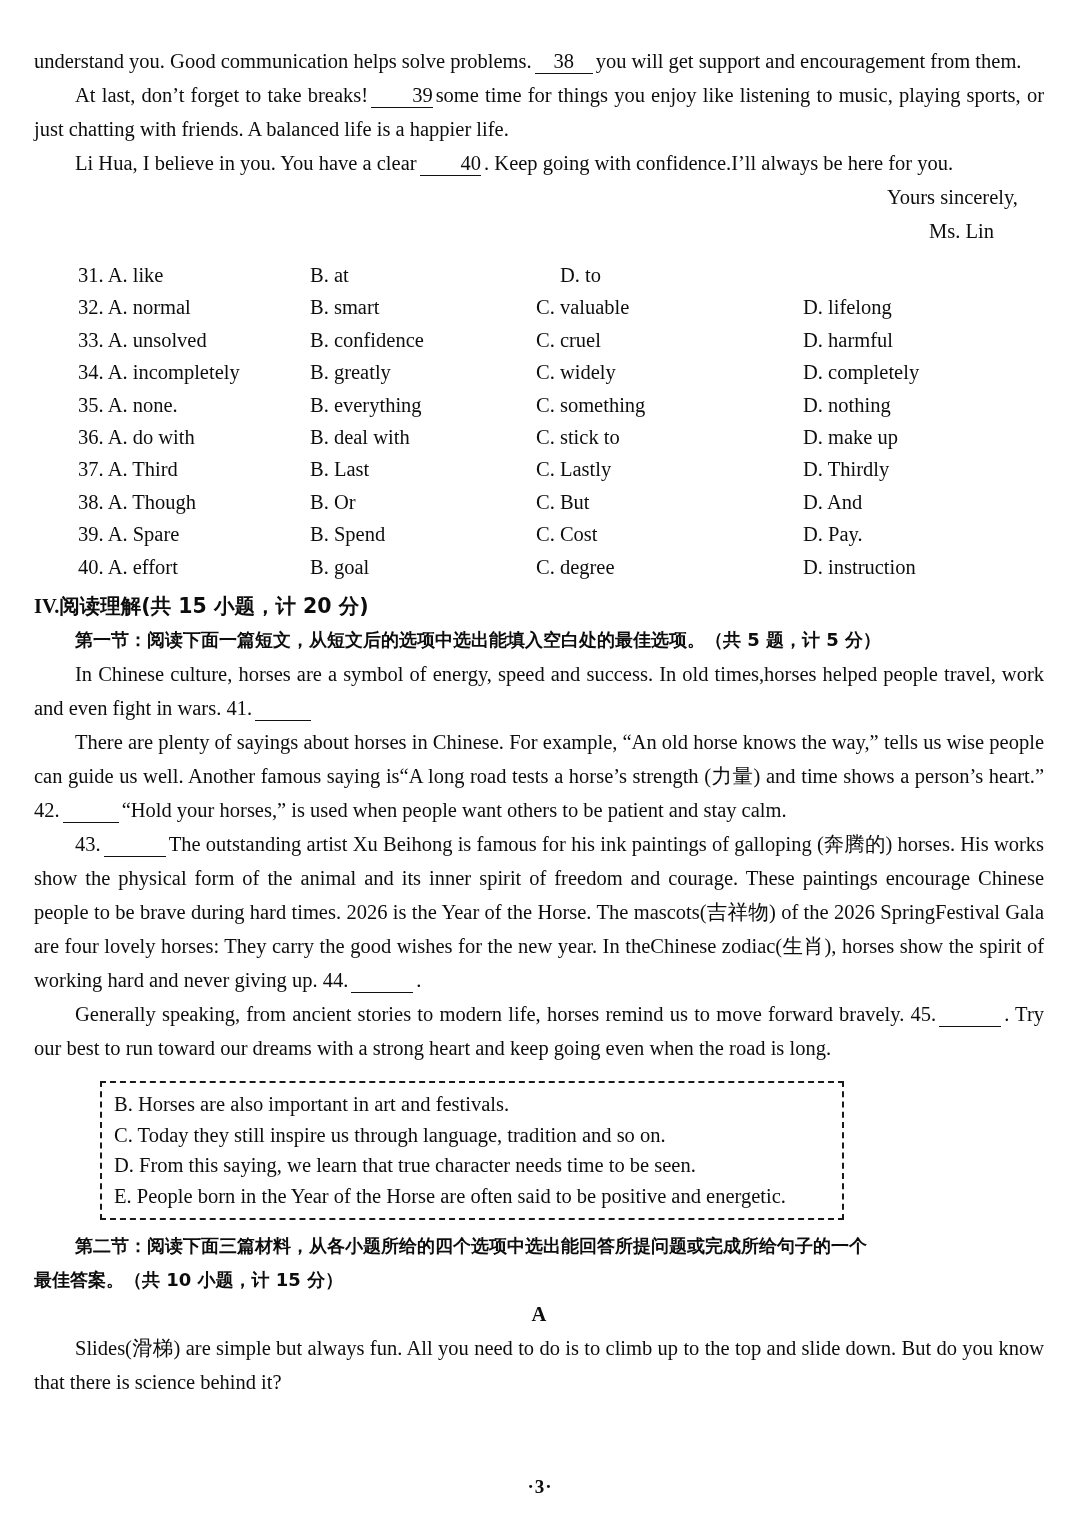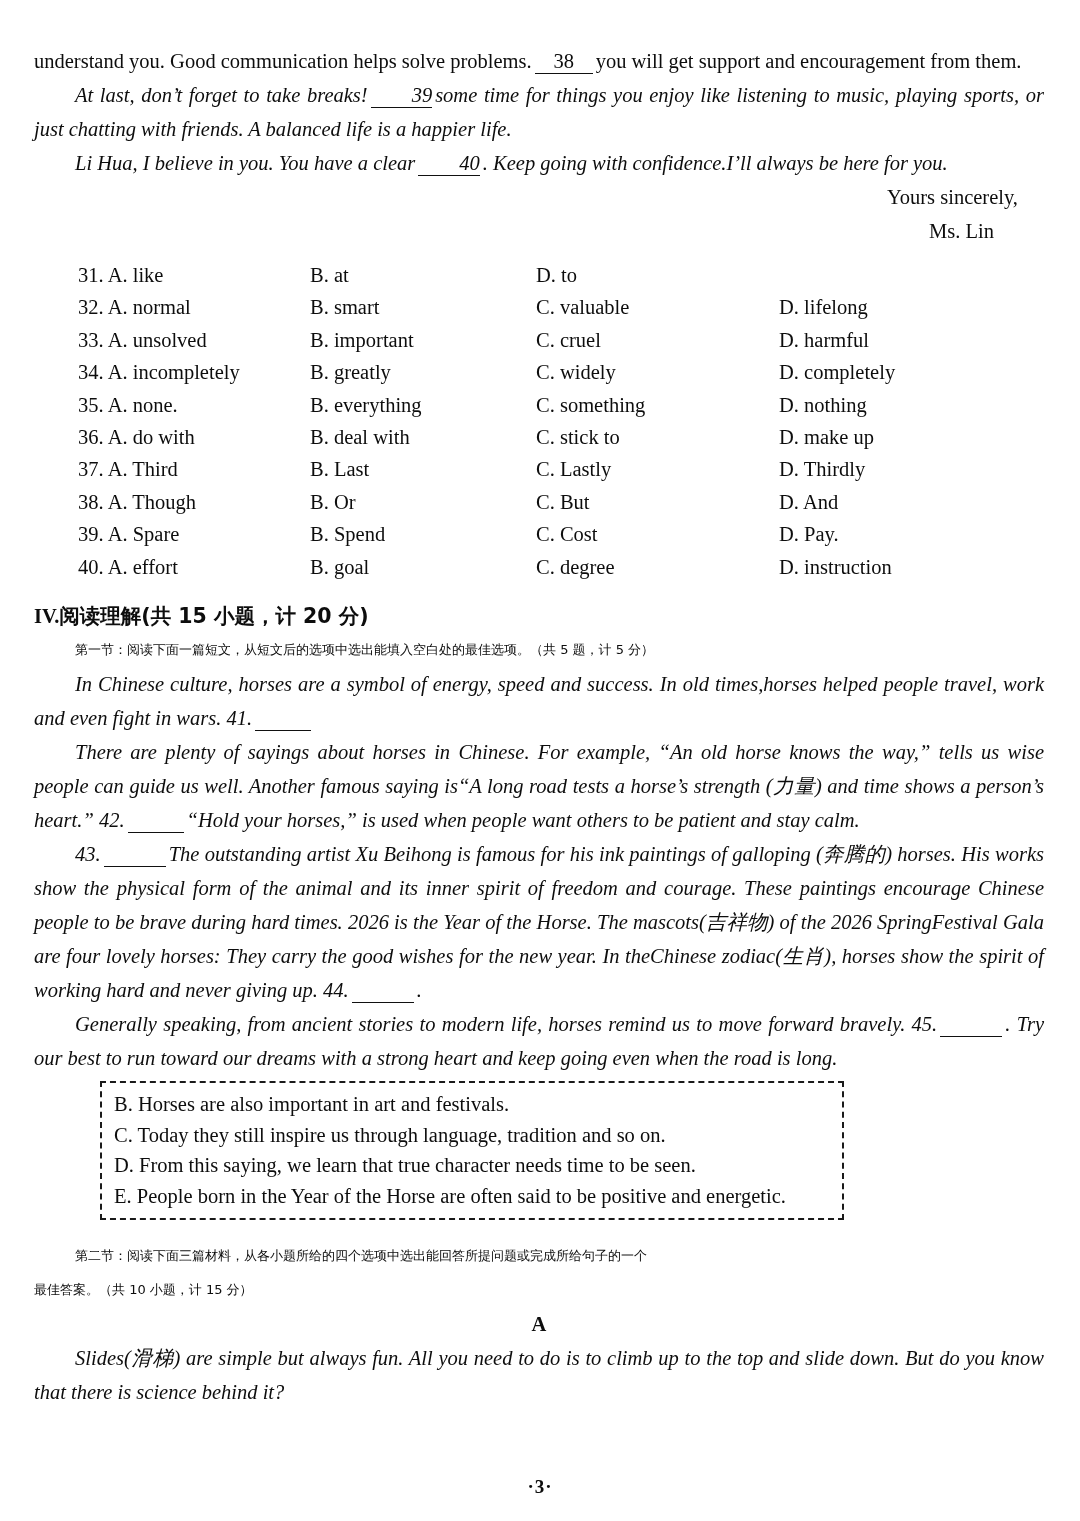--- a/index.html
+++ b/index.html
@@ -23,21 +23,21 @@
     box-sizing: border-box;
     padding: 44px 36px 0 34px;
   }
   .para {
     font-size: 20.5px;
     line-height: 34px;
     text-align: justify;
     text-justify: inter-word;
     margin: 0;
   }
-  .indent { text-indent: 41px; font-style: italic; }
+  .indent { text-indent: 41px; }
   .blank {
     display: inline-block;
     border-bottom: 1.6px solid #111;
     text-align: center;
     line-height: 1.05;
     margin: 0 3px;
     vertical-align: baseline;
   }
   .blank.n { min-width: 58px; }
   .blank.empty { min-width: 62px; }
@@ -58,33 +58,33 @@
   }
   .opt-row {
     display: flex;
     font-size: 20.5px;
     line-height: 32.4px;
     padding-left: 44px;
   }
   .opt-num { width: 232px; flex: 0 0 232px; white-space: nowrap; }
   .opt-b   { width: 226px; flex: 0 0 226px; white-space: nowrap; }
   .opt-c   { width: 243px; flex: 0 0 243px; white-space: nowrap; }
-  .opt-d   { flex: 1 1 auto; white-space: nowrap; }
+  .opt-d   { flex: 1 1 auto; white-space: nowrap; margin-left: 24px; }
 
   .sec-head {
     font-size: 20.5px;
     line-height: 34px;
     font-weight: bold;
-    margin: 16px 0 0 0;
+    margin: 6px 0 0 0;
     font-family: "Liberation Serif", "DejaVu Serif", serif;
   }
   .sub-head {
-    font-size: 13px;
-    line-height: 34px;
-    font-weight: normal;
+    font-size: 18px;
+    line-height: 34px;
+    font-weight: bold;
     margin: 0;
     text-indent: 41px;
     text-align: justify;
   }
   .sub-head.cont { text-indent: 0; }
 
   .cn { font-family: "DejaVu Sans", "Liberation Sans", sans-serif; }
 
   .gap-s { height: 4px; }
 
@@ -143,21 +143,21 @@
         <span class="opt-d">D. to</span>
       </div>
     <div class="opt-row">
         <span class="opt-num"><span>32.</span> <span>A. normal</span></span>
         <span class="opt-b">B. smart</span>
         <span class="opt-c">C. valuable</span>
         <span class="opt-d">D. lifelong</span>
       </div>
     <div class="opt-row">
         <span class="opt-num"><span>33.</span> <span>A. unsolved</span></span>
-        <span class="opt-b">B. important</span>
+        <span class="opt-b">B. confidence</span>
         <span class="opt-c">C. cruel</span>
         <span class="opt-d">D. harmful</span>
       </div>
     <div class="opt-row">
         <span class="opt-num"><span>34.</span> <span>A. incompletely</span></span>
         <span class="opt-b">B. greatly</span>
         <span class="opt-c">C. widely</span>
         <span class="opt-d">D. completely</span>
       </div>
     <div class="opt-row">

